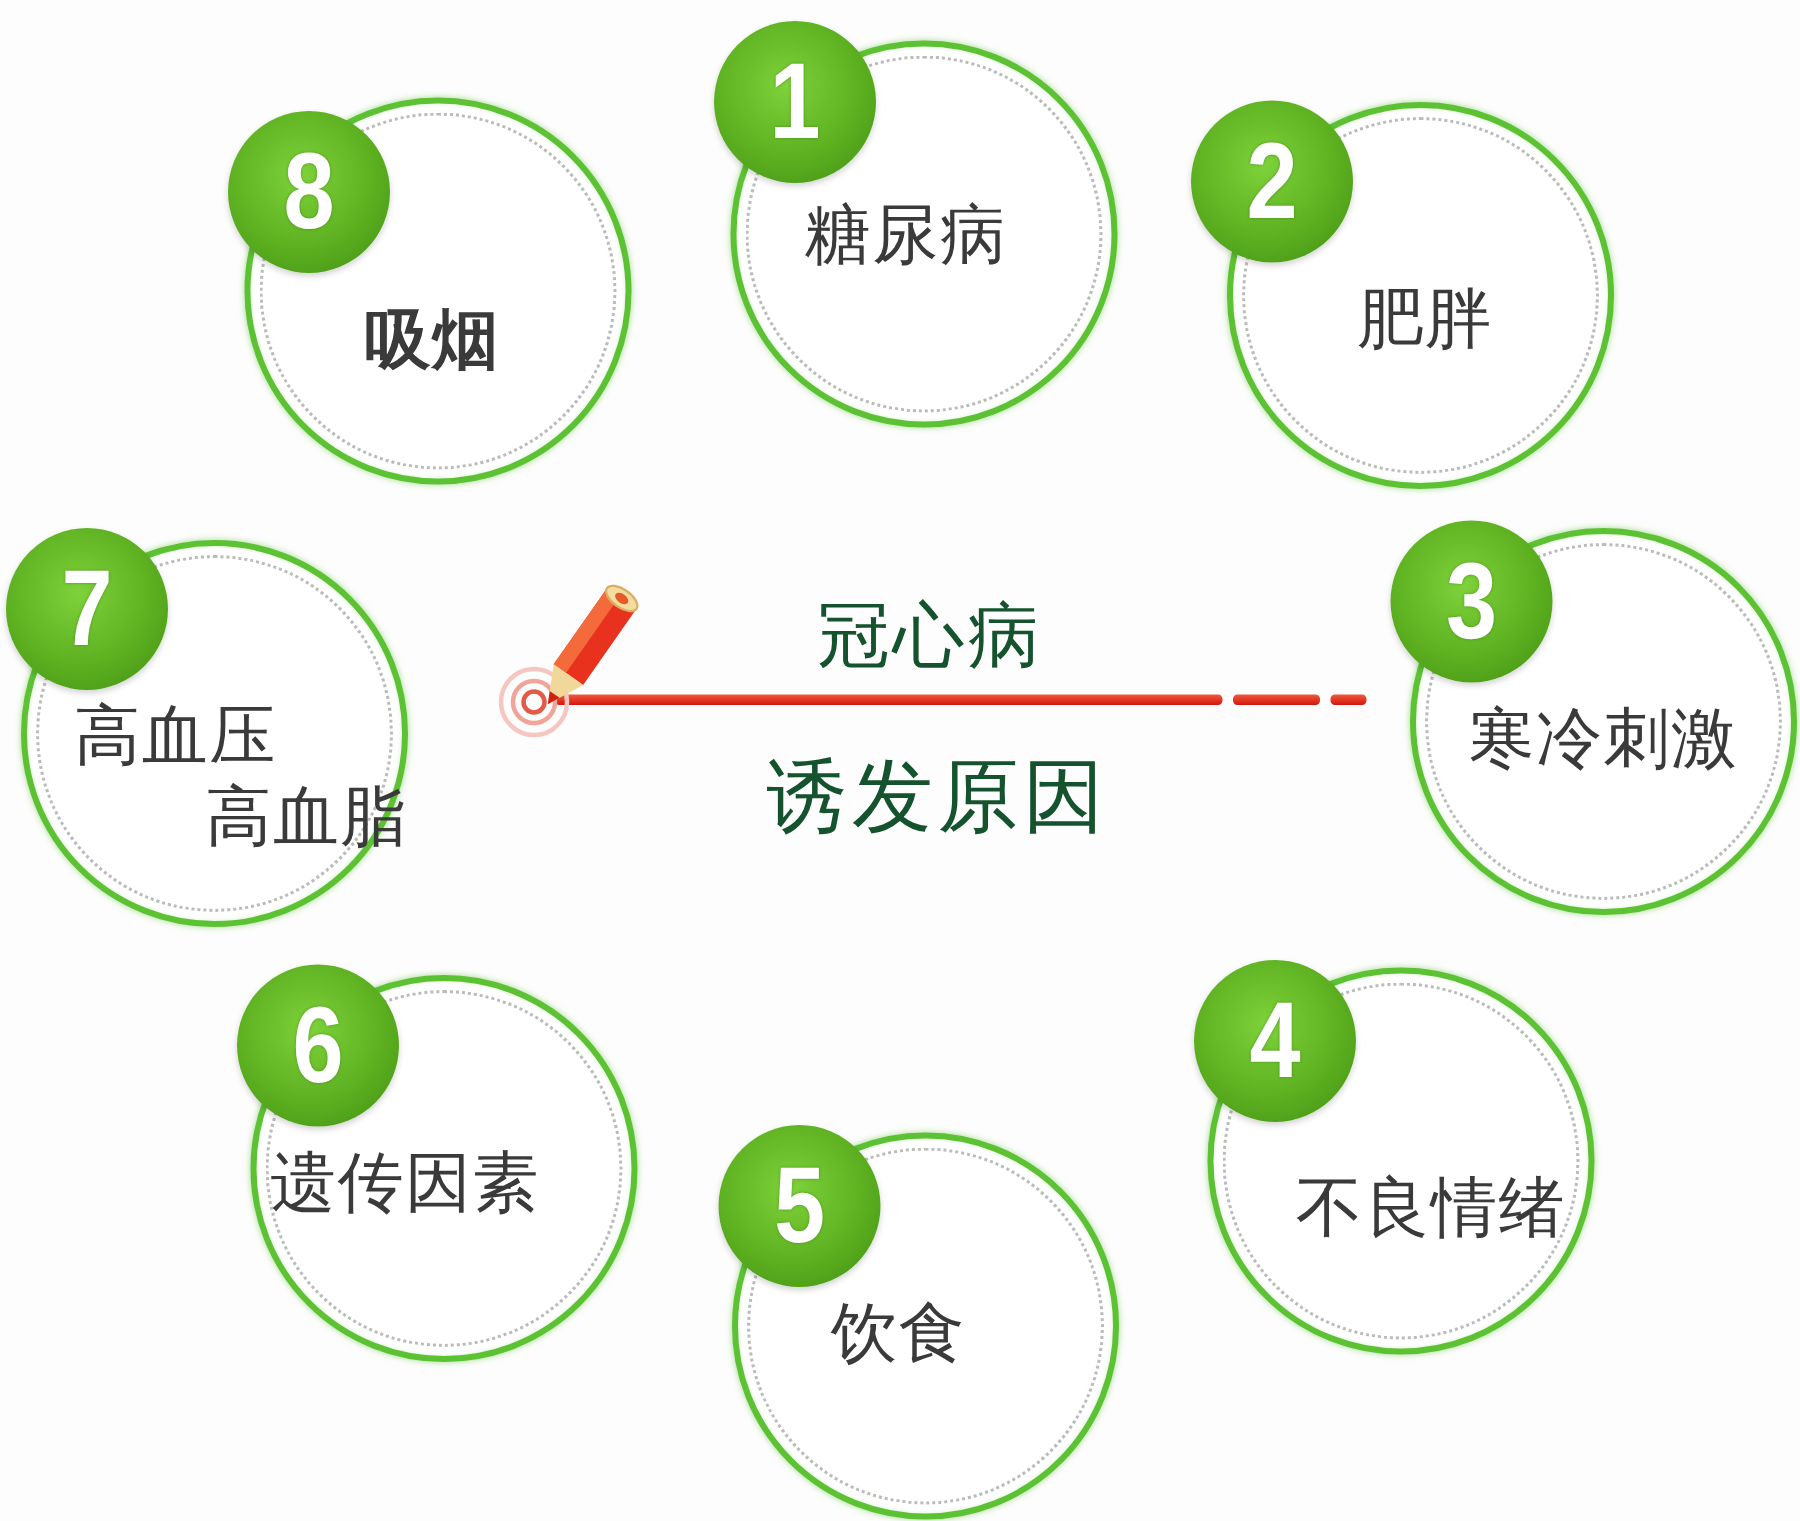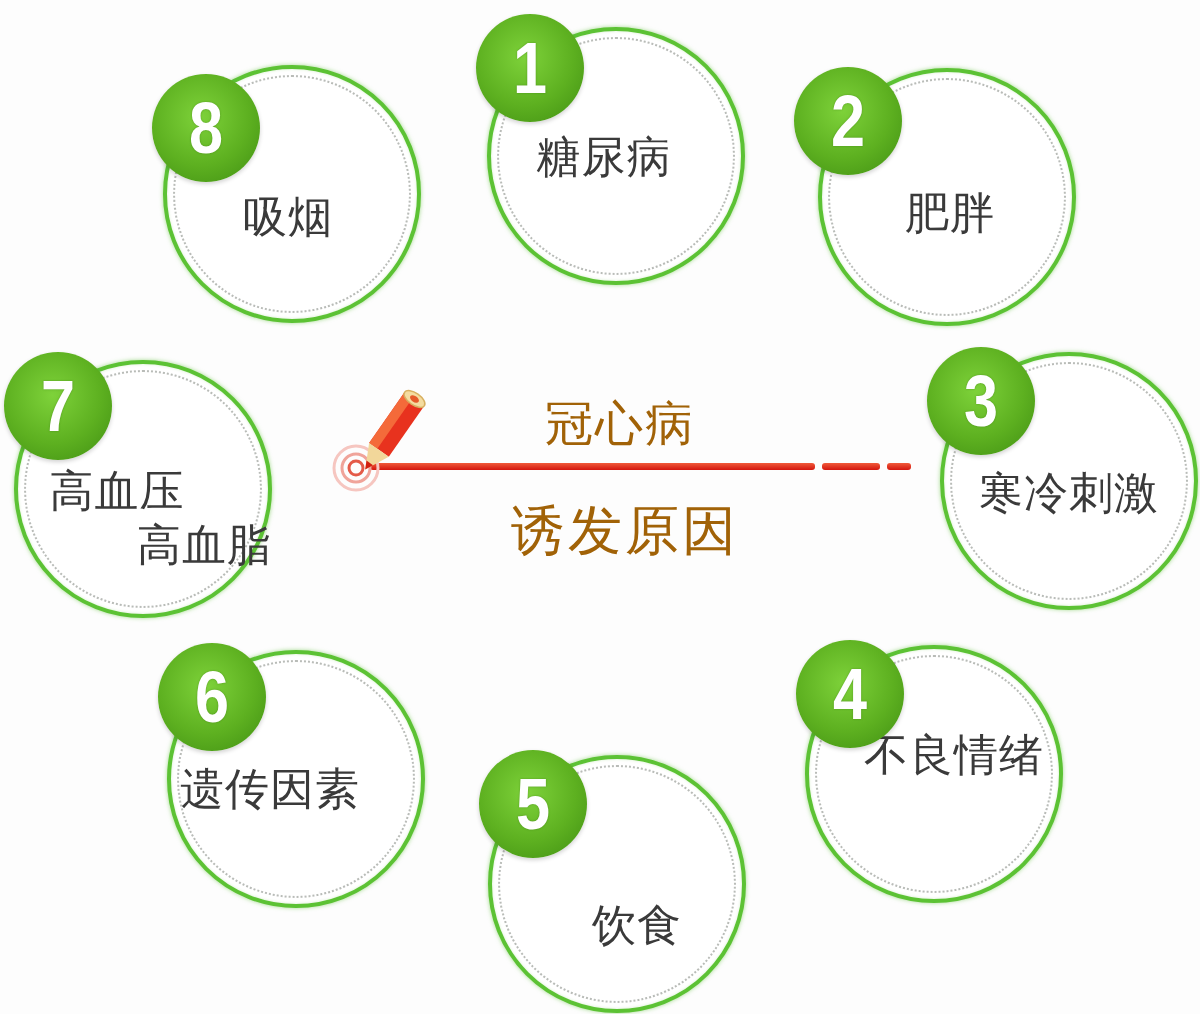--- a/index.html
+++ b/index.html
@@ -29,41 +29,41 @@
     background: radial-gradient(circle at 45% 40%, #7ed23a 0%, #5db020 55%, #3f8e12 100%);
     box-shadow: 0 2px 4px rgba(0,0,0,0.18);
     display:flex; align-items:center; justify-content:center;
   }
   .badge span {
     color:#ffffff; font-family:"Liberation Sans", sans-serif; font-weight:bold;
     font-size:72px; line-height:1; transform:scaleX(0.85);
     text-shadow: 0 0 2px rgba(40,90,10,0.5);
   }
   .center-title, .center-sub {
-    position:absolute; color:#a16207; text-align:center; white-space:nowrap;
+    position:absolute; color:#14532d; text-align:center; white-space:nowrap;
   }
   .center-title { left:520px; top:392px; width:200px; font-size:48px; letter-spacing:2px; }
   .center-sub { left:480px; top:495px; width:290px; font-size:54px; letter-spacing:3px; }
   .line-seg { position:absolute; height:7px; border-radius:3px;
     background:linear-gradient(#f05a3a, #d4160e); }
 </style>
 </head>
 <body>
 
 <div class="factor">
   <div class="ring" style="left:487px;top:27px;width:250px;height:250px;"></div>
   <div class="label" style="left:487px;right:auto;width:234px;top:130px;">糖尿病</div>
   <div class="badge" style="left:476px;top:14px;">
       <span>1</span>
     </div>
 </div>
 
 <div class="factor">
   <div class="ring" style="left:163px;top:65px;width:250px;height:250px;"></div>
-  <div class="label" style="left:163px;right:auto;width:250px;top:190px;">吸烟</div>
+  <div class="label" style="left:163px;right:auto;width:250px;top:200px;font-weight:bold;">吸烟</div>
   <div class="badge" style="left:152px;top:74px;">
       <span>8</span>
     </div>
 </div>
 
 <div class="factor">
   <div class="ring" style="left:818px;top:68px;width:250px;height:250px;"></div>
   <div class="label" style="left:825px;right:auto;width:250px;top:186px;">肥胖</div>
   <div class="badge" style="left:794px;top:67px;">
       <span>2</span>
@@ -90,29 +90,29 @@
 <div class="factor">
   <div class="ring" style="left:167px;top:650px;width:250px;height:250px;"></div>
   <div class="label" style="left:167px;right:auto;width:206px;top:762px;">遗传因素</div>
   <div class="badge" style="left:158px;top:643px;">
       <span>6</span>
     </div>
 </div>
 
 <div class="factor">
   <div class="ring" style="left:805px;top:645px;width:250px;height:250px;"></div>
-  <div class="label" style="left:805px;right:auto;width:298px;top:728px;">不良情绪</div>
+  <div class="label" style="left:805px;right:auto;width:298px;top:779px;">不良情绪</div>
   <div class="badge" style="left:796px;top:640px;">
       <span>4</span>
     </div>
 </div>
 
 <div class="factor">
   <div class="ring" style="left:488px;top:755px;width:250px;height:250px;"></div>
-  <div class="label" style="left:512px;right:auto;width:250px;top:862px;margin-top:36px;">饮食</div>
+  <div class="label" style="left:474px;right:auto;width:250px;top:862px;">饮食</div>
   <div class="badge" style="left:479px;top:750px;">
       <span>5</span>
     </div>
 </div>
 
 <div class="center-title">冠心病</div>
 <div class="center-sub">诱发原因</div>
 
 <div class="line-seg" style="left:370px;top:463px;width:445px;"></div>
 <div class="line-seg" style="left:822px;top:463px;width:58px;"></div>

